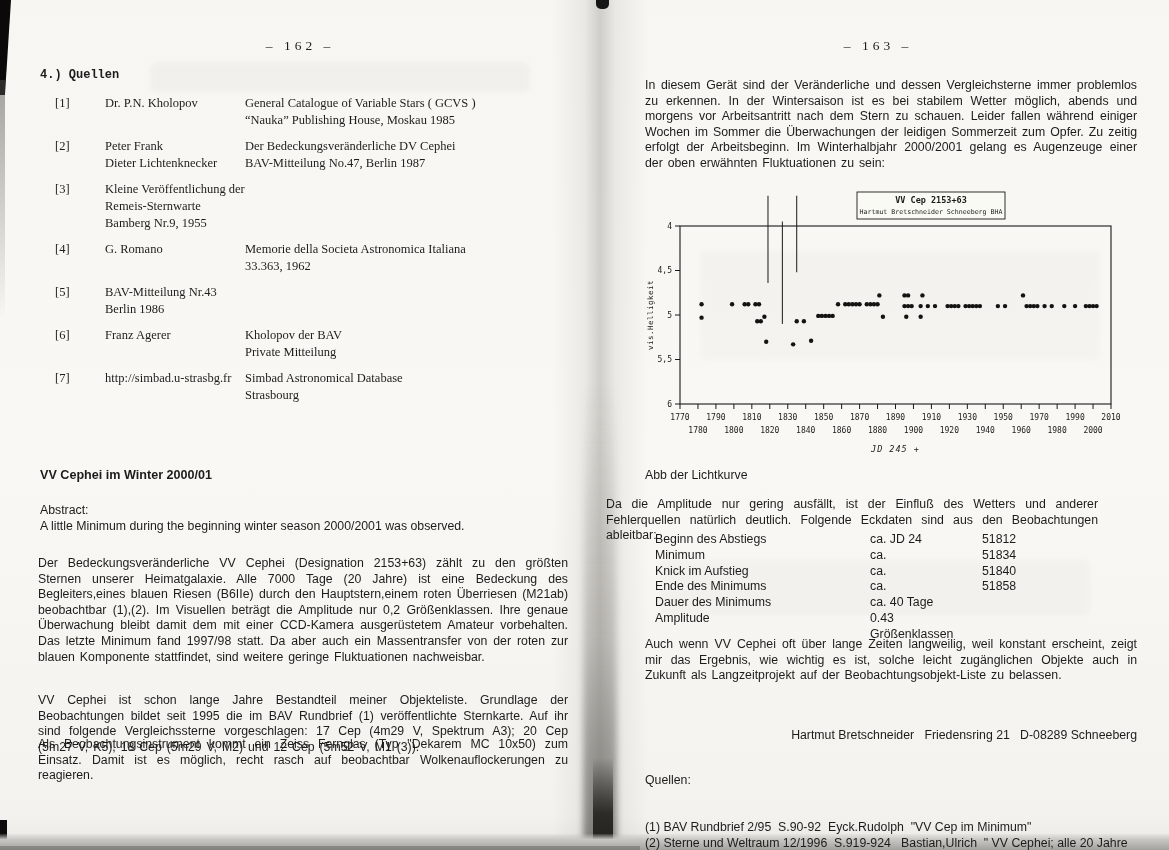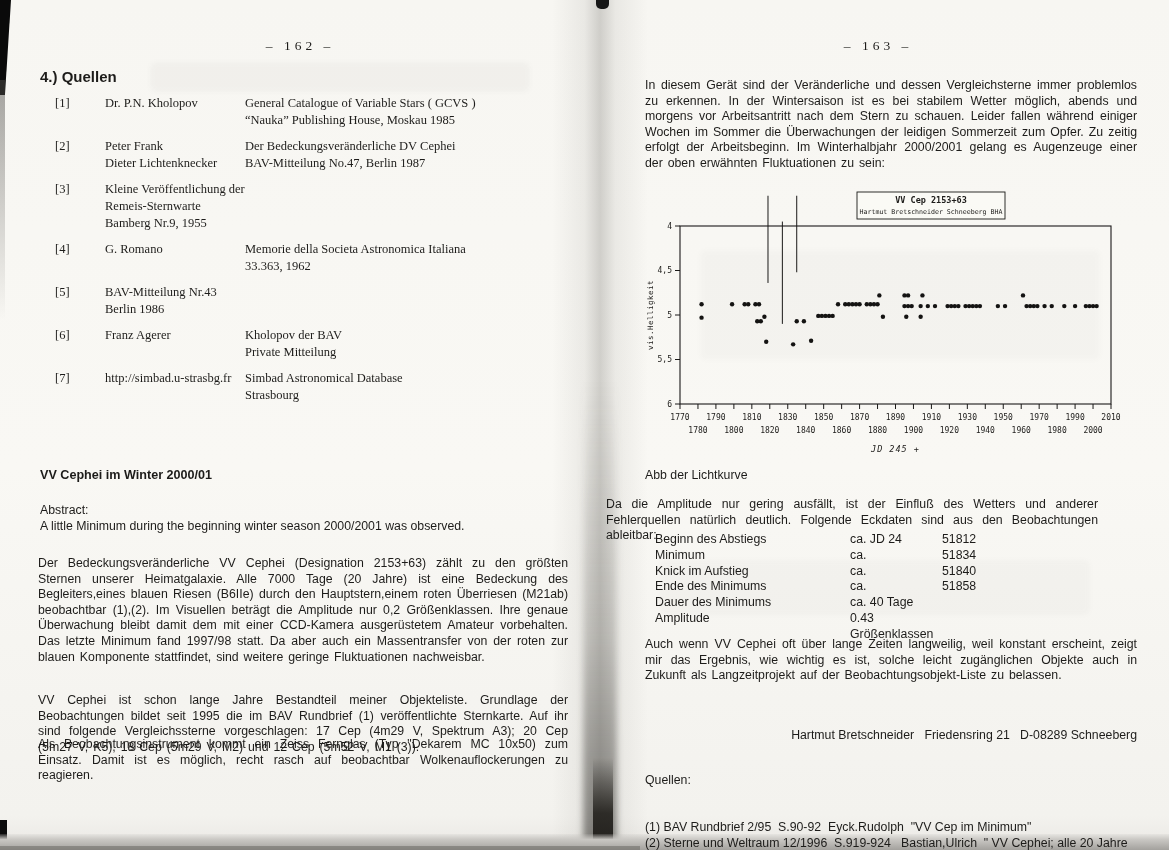--- a/index.html
+++ b/index.html
@@ -2,30 +2,30 @@
 <html><head>
 <meta charset="utf-8">
 <title>Scanned document</title>
 <style>
   html,body{margin:0;padding:0;background:#cfcdc9;}
   #scan{position:relative;width:1169px;height:850px;overflow:hidden;
         background:linear-gradient(180deg,#f7f6f2 0%,#f9f8f4 55%,#f3f2ee 96%,#e9e7e3 100%);
         color:#1d1c1a;font-family:"Liberation Sans",sans-serif;}
   .abs{position:absolute;}
   .pgnum{font-family:"Liberation Serif",serif;font-size:13.5px;letter-spacing:4px;text-align:center;width:140px;}
-  .h-quellen{font-family:Liberation Sans, sans-serif;font-weight:bold;font-size:15px;text-align:right;}
+  .h-quellen{font-family:Liberation Mono, monospace;font-weight:bold;font-size:12px;text-align:right;}
   .refs{font-family:"Liberation Serif",serif;font-size:12.5px;line-height:17px;width:525px;}
   .ref-row{display:grid;grid-template-columns:50px 140px 1fr;margin-bottom:9px;}
   .art-title{font-weight:bold;font-size:12.6px;}
   .para{font-size:12.3px;line-height:15.6px;text-align:justify;word-spacing:1.5px;}
   .para-l{width:530px;}
   .para-r{width:492px;}
   .abstract{font-size:12.3px;line-height:16px;}
   .eck{font-size:12.3px;line-height:15.8px;}
-  .eck-row{display:grid;grid-template-columns:195px 92px 1fr;}
+  .eck-row{display:grid;grid-template-columns:195px 92px 1fr;gap:20px;}
   .sig{font-size:12.3px;white-space:pre-wrap;width:492px;text-align:right;padding-right:8px;}
   .srcs{font-size:12.3px;line-height:15.6px;white-space:pre-wrap;}
   .caption{font-size:12.3px;}
   
   .gutter{left:552px;top:0;width:96px;height:850px;
      background:linear-gradient(90deg,rgba(110,108,102,0) 0%,rgba(110,108,102,.10) 34%,rgba(92,90,84,.26) 50%,rgba(110,108,102,.10) 66%,rgba(110,108,102,0) 100%);}
   .gutter-low{left:583px;top:380px;width:34px;height:470px;filter:blur(3px);
      background:linear-gradient(180deg,rgba(70,68,62,0) 0%,rgba(70,68,62,.22) 55%,rgba(52,50,46,.55) 100%);}
   .gutter-dark{left:593px;top:758px;width:20px;height:92px;
      background:linear-gradient(180deg,rgba(40,38,34,0) 0%,rgba(36,34,30,.9) 60%,#22201d 100%);}

